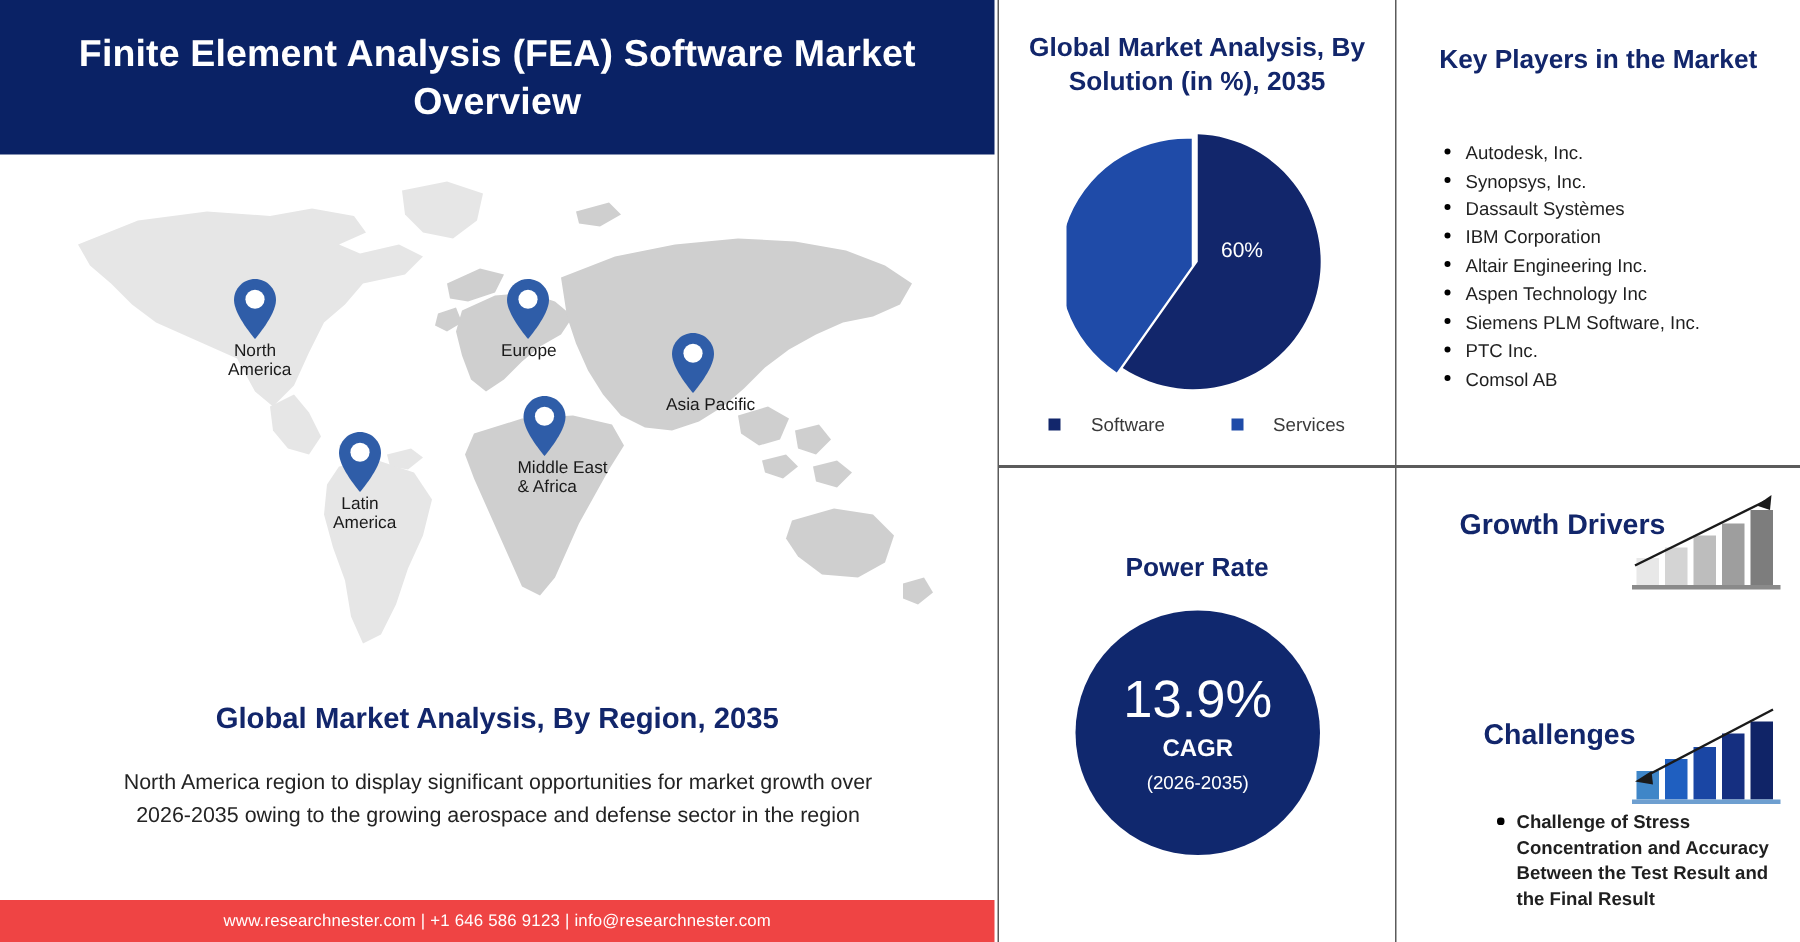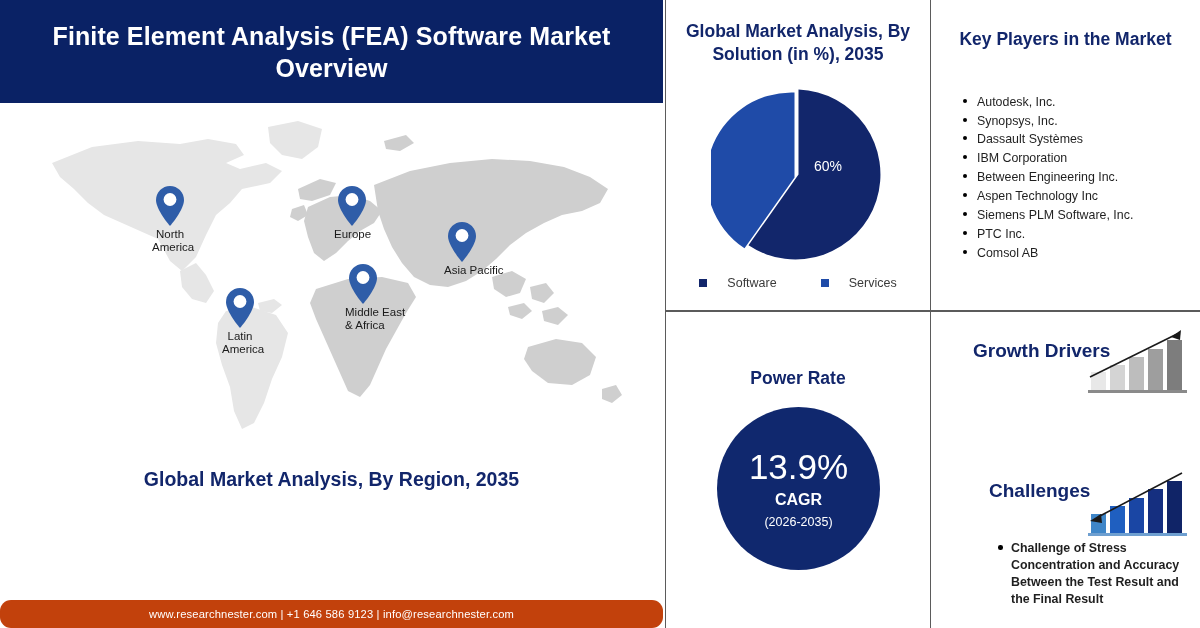--- a/index.html
+++ b/index.html
@@ -20,22 +20,22 @@
   .pin{position:absolute;width:36px;text-align:center;}
   .pin svg{display:block;margin:0 auto;}
   .pin-label{font-size:11.5px;color:#1a1a1a;line-height:1.15;white-space:nowrap;
        position:relative;margin-top:1px;}
 
   #region-title{position:absolute;left:0;top:468px;width:663px;text-align:center;
        font-size:19.5px;font-weight:bold;color:#12266b;}
   #region-desc{position:absolute;left:82px;top:512px;width:500px;text-align:center;
        font-size:14.3px;line-height:1.52;color:#232323;}
 
-  #footer-band{position:absolute;left:0;top:600px;width:663px;height:28px;background:#c2410c;
-       display:flex;align-items:center;justify-content:center;border-radius:11px;}
+  #footer-band{position:absolute;left:0;top:600px;width:663px;height:28px;background:#ef4444;
+       display:flex;align-items:center;justify-content:center;}
   #footer-text{color:#ffffff;font-size:11.2px;letter-spacing:.15px;}
 
   
   #right-section{position:absolute;left:665px;top:0;width:535px;height:628px;background:#fff;}
   .vdiv{position:absolute;top:0;width:1px;height:628px;background:#5b5b5b;}
   #vdiv-outer{left:665px;}
   #vdiv-mid{left:930px;}
   #hdiv{position:absolute;left:666px;top:310px;width:534px;height:2px;background:#5b5b5b;}
 
   .panel{position:absolute;box-sizing:border-box;}
@@ -176,20 +176,21 @@
           <path fill="#2f5da8" d="M15,1 C7.3,1 1,7.3 1,15 C1,25 15,41 15,41 C15,41 29,25 29,15 C29,7.3 22.7,1 15,1 Z"></path>
           <circle cx="15" cy="14.5" r="6.4" fill="#ffffff"></circle>
         </svg>
         <div class="pin-label">
           <span>Asia Pacific</span>
         </div>
       </div>
     </div>
 
     <div id="region-title">Global Market Analysis, By Region, 2035</div>
+    <div id="region-desc">North America region to display significant opportunities for market growth over 2026-2035 owing to the growing aerospace and defense sector in the region</div>
 
     <div id="footer-band">
       <div id="footer-text">www.researchnester.com  |  +1 646 586 9123  |  info@researchnester.com</div>
     </div>
   </div>
 
   <div id="right-section"></div>
   <div class="vdiv" id="vdiv-outer"></div>
   <div class="vdiv" id="vdiv-mid"></div>
   <div id="hdiv"></div>
@@ -215,21 +216,21 @@
     </div>
   </div>
 
   <div class="panel" id="players-panel">
     <div class="panel-title" id="players-title">Key Players in the Market</div>
     <ul id="players-list">
       <li>Autodesk, Inc.</li>
       <li>Synopsys, Inc.</li>
       <li>Dassault Systèmes</li>
       <li>IBM Corporation</li>
-      <li>Between Engineering Inc.</li>
+      <li>Altair Engineering Inc.</li>
       <li>Aspen Technology Inc</li>
       <li>Siemens PLM Software, Inc.</li>
       <li>PTC Inc.</li>
       <li>Comsol AB</li>
     </ul>
   </div>
 
   <div class="panel" id="growth-panel">
     <div class="panel-title" id="growth-title">Power Rate</div>
     <div id="growth-circle">

